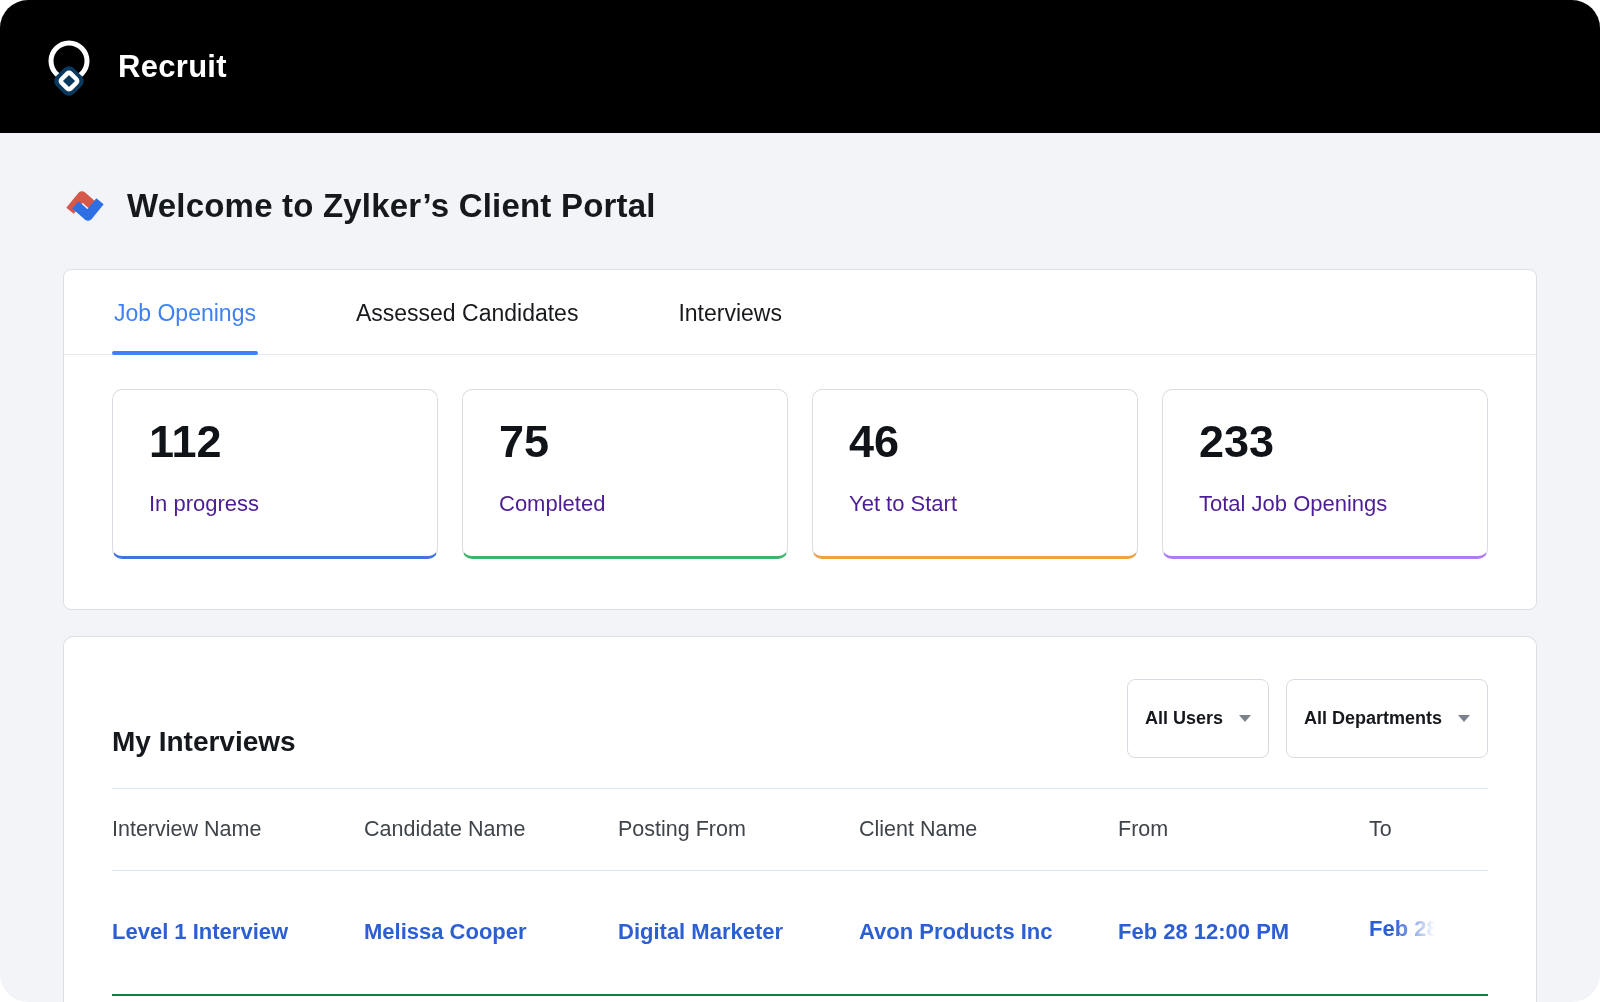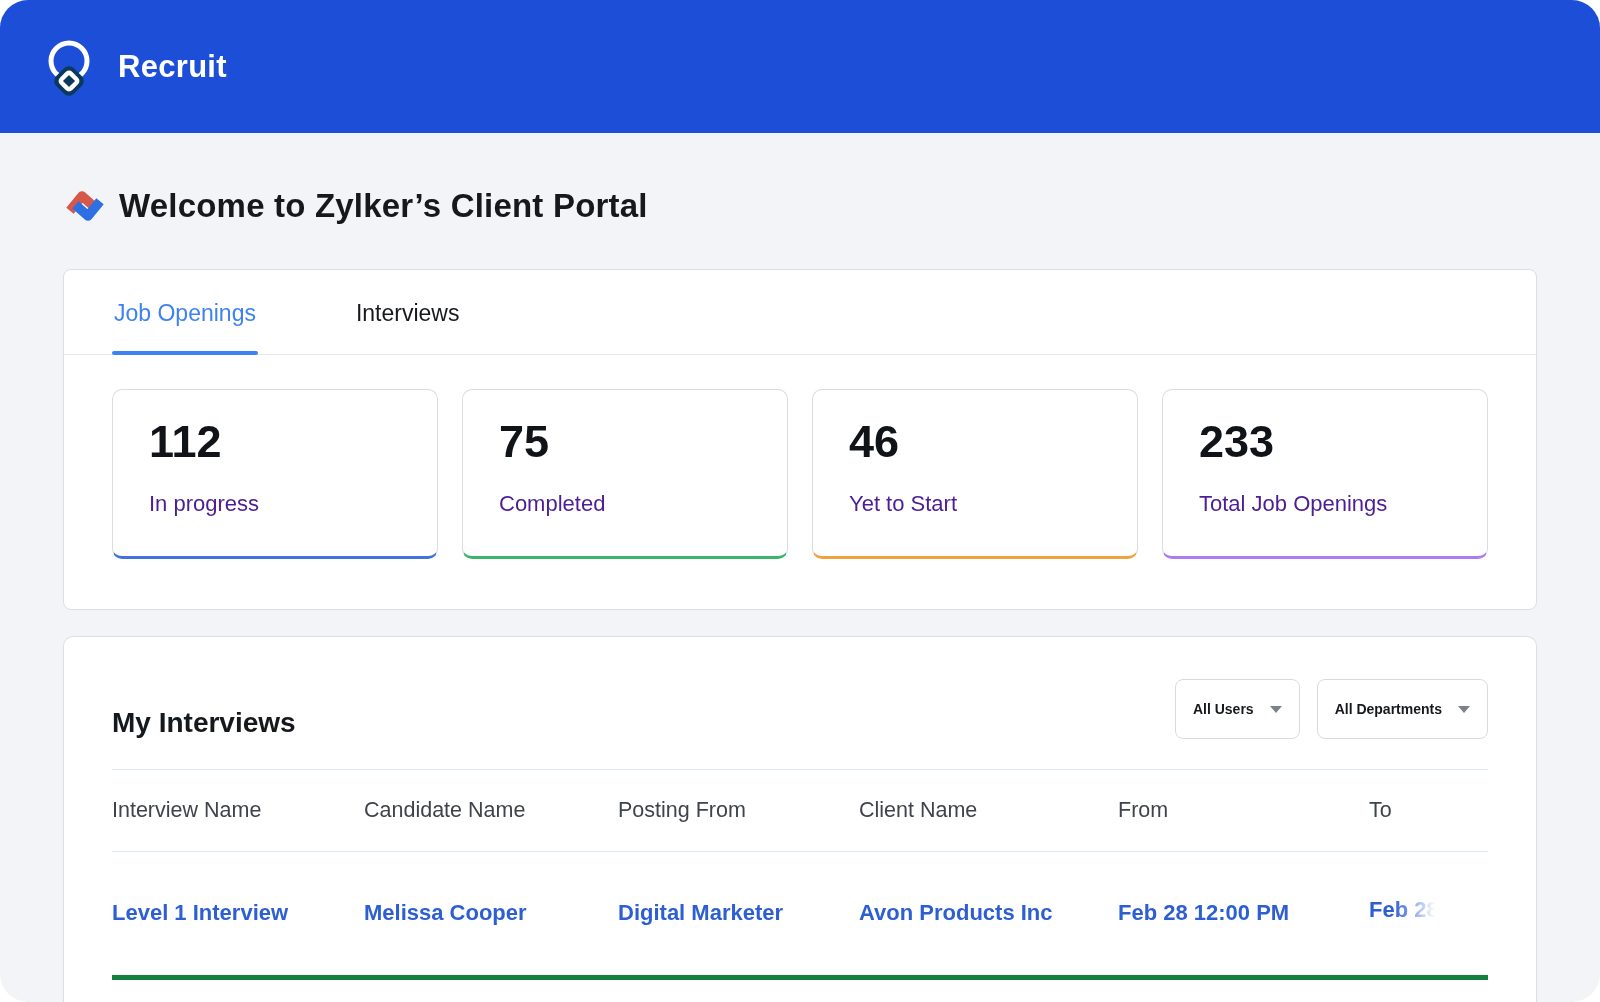--- a/index.html
+++ b/index.html
@@ -6,30 +6,30 @@
   html,body { margin:0; padding:0; background:#ffffff; }
   body { font-family:"Liberation Sans","DejaVu Sans",sans-serif; }
 
   .page {
     position:relative; width:1600px; height:1002px;
     background:#f3f4f8; border-radius:28px; overflow:hidden;
   }
 
   
   .nav {
-    height:133px; background:#1d4ed8;
+    height:133px; background:#000000;
     display:flex; align-items:center; padding:0 42px;
   }
   .nav-logo { width:54px; height:62px; margin-right:22px; flex:0 0 auto; }
   .nav-title { color:#ffffff; font-size:31px; font-weight:bold; letter-spacing:.3px; }
 
   
   .main { padding:0 63px; }
 
-  .welcome { display:flex; align-items:center; gap:12px; margin-top:50px; height:46px; }
+  .welcome { display:flex; align-items:center; gap:20px; margin-top:50px; height:46px; }
   .welcome-icon { width:44px; height:44px; flex:0 0 auto; }
   .welcome-title { margin:0; font-size:33px; font-weight:bold; color:#15181c; letter-spacing:.2px; }
 
   .panel {
     background:#ffffff; border:1px solid #dbdfe5; border-radius:8px; margin-top:40px;
   }
 
   
   .tabs { display:flex; padding:0 48px; border-bottom:1px solid #e4e9ef; }
   .tab {
@@ -52,38 +52,38 @@
   .stat-value { font-size:45px; font-weight:bold; color:#101318; line-height:1.1; }
   .stat-label { font-size:22px; color:#4c1d95; margin-top:24px; }
 
   
   .panel.interviews { margin-top:26px; border-radius:10px 10px 0 0; border-bottom:none; height:369px; overflow:hidden; }
   .int-header { display:flex; align-items:flex-end; justify-content:space-between; padding:42px 48px 0; }
   .int-title { margin:0; font-size:28px; font-weight:bold; color:#15181c; }
   .filters { display:flex; gap:17px; }
   .filter {
     display:flex; align-items:center; gap:16px; background:#fff;
-    border:1px solid #d7dbe1; border-radius:8px; padding:21px 17px;
-    font-size:14px; font-weight:bold; color:#15181c; cursor:pointer;
+    border:1px solid #d7dbe1; border-radius:8px; padding:28px 17px;
+    font-size:18px; font-weight:bold; color:#15181c; cursor:pointer;
   }
   .caret {
     width:0; height:0; border-left:6px solid transparent; border-right:6px solid transparent;
     border-top:7px solid #7b828b;
   }
 
   
   .tbl-wrap { padding:30px 48px 0; position:relative; }
   table { width:100%; border-collapse:collapse; table-layout:fixed; }
   thead th {
     text-align:left; font-weight:normal; font-size:21.5px; color:#3f444b;
     padding:28px 0; border-top:1px solid #dfe7f2; border-bottom:1px solid #dfe7f2;margin-top:38px;
   }
   tbody td {
     font-size:22px; font-weight:bold; color:#2d5fd3;
-    padding:45px 0 46px; border-bottom:5px solid #15803d;
+    padding:45px 0 46px; border-bottom:2px solid #15803d;
     white-space:nowrap; overflow:hidden; cursor:pointer;
   }
   td .fade-clip {
     display:inline-block; max-width:125px; white-space:nowrap; overflow:hidden;
     -webkit-mask-image:linear-gradient(90deg,#000 35%,rgba(0,0,0,0) 95%);
             mask-image:linear-gradient(90deg,#000 35%,rgba(0,0,0,0) 95%);
   }
 </style>
 </head>
 <body>
@@ -107,20 +107,21 @@
       <svg class="welcome-icon" viewBox="0 0 44 44" aria-hidden="true">
         <path d="M10 23 L19 12 L28 20" stroke="#d5584a" stroke-width="9.5" fill="none" stroke-linecap="square" stroke-linejoin="round"></path>
         <path d="M34 21 L25 32 L16 24" stroke="#2e6fe3" stroke-width="9.5" fill="none" stroke-linecap="square" stroke-linejoin="round"></path>
       </svg>
       <h1 class="welcome-title">Welcome to Zylker’s Client Portal</h1>
     </div>
 
     <section class="panel">
       <nav class="tabs">
         <div class="tab active">Job Openings</div>
+        <div class="tab">Assessed Candidates</div>
         <div class="tab">Interviews</div>
       </nav>
 
       <div class="stats">
         <div class="stat" style="border-bottom-color: rgb(68, 114, 221);">
           <div class="stat-value">112</div>
           <div class="stat-label">In progress</div>
         </div>
         <div class="stat" style="border-bottom-color: rgb(60, 181, 106);">
           <div class="stat-value">75</div>

